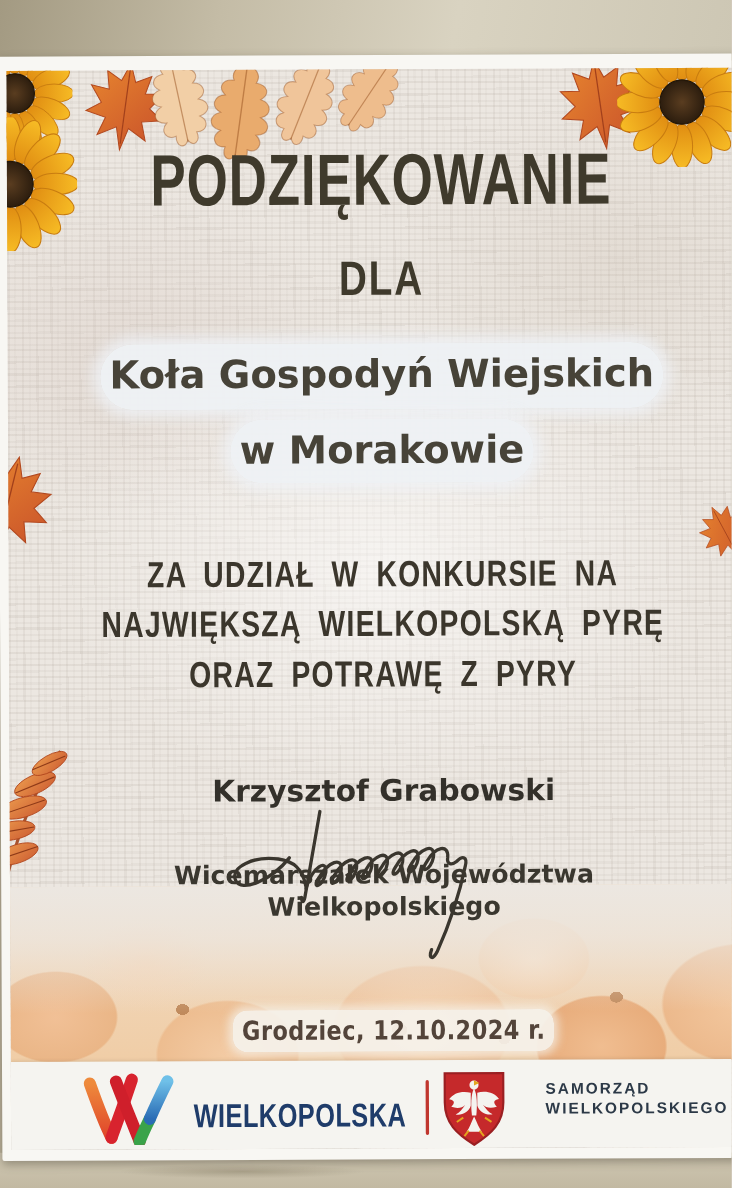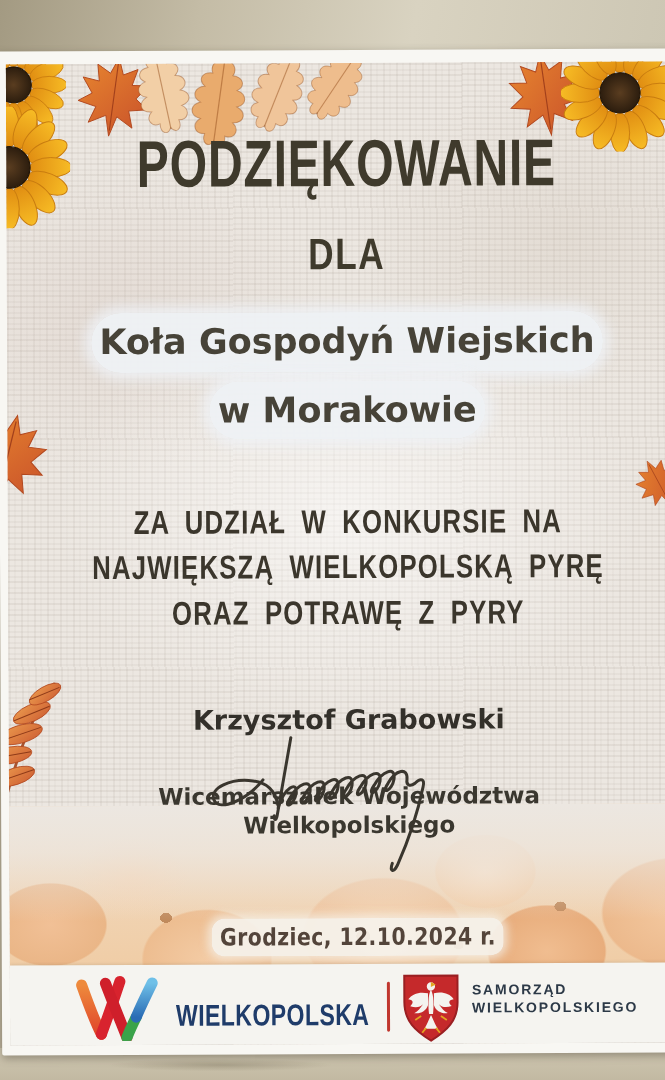--- a/index.html
+++ b/index.html
@@ -65,21 +65,21 @@
   .potatoes::after{content:"";position:absolute;inset:0;
     background:linear-gradient(180deg,rgba(236,231,225,1) 0%,rgba(236,231,225,.72) 30%,rgba(236,231,225,0) 72%);}
   
   .footer{left:0;right:0;bottom:0;height:80px;background:#f5f4f0;z-index:8;
     box-shadow:0 -1px 3px rgba(60,55,45,.12);}
   .w-logo{left:58px;top:8px;width:104px;height:68px;}
   .wordmark{left:166px;top:34px;font-family:"Liberation Sans",sans-serif;font-weight:700;font-size:30px;
     letter-spacing:.5px;color:#1f3c6a;transform:scaleX(.77);transform-origin:0 50%;white-space:nowrap;}
   .fdivider{left:377px;top:18px;width:3px;height:50px;background:#c0362e;border-radius:2px;}
   .crest{left:390px;top:8px;width:62px;height:71px;}
-  .orgtext{left:462px;top:18px;font-family:"Liberation Sans",sans-serif;font-weight:700;font-size:14px;
+  .orgtext{left:486px;top:18px;font-family:"Liberation Sans",sans-serif;font-weight:700;font-size:14px;
     letter-spacing:1.8px;line-height:17.5px;color:#2c3947;white-space:nowrap;}
   
   .deco{pointer-events:none;}
   .z2{z-index:2;} .z3{z-index:3;} .z4{z-index:4;}
 </style>
 </head>
 <body>
 
 <svg width="0" height="0" style="position:absolute" aria-hidden="true">
   <defs>

